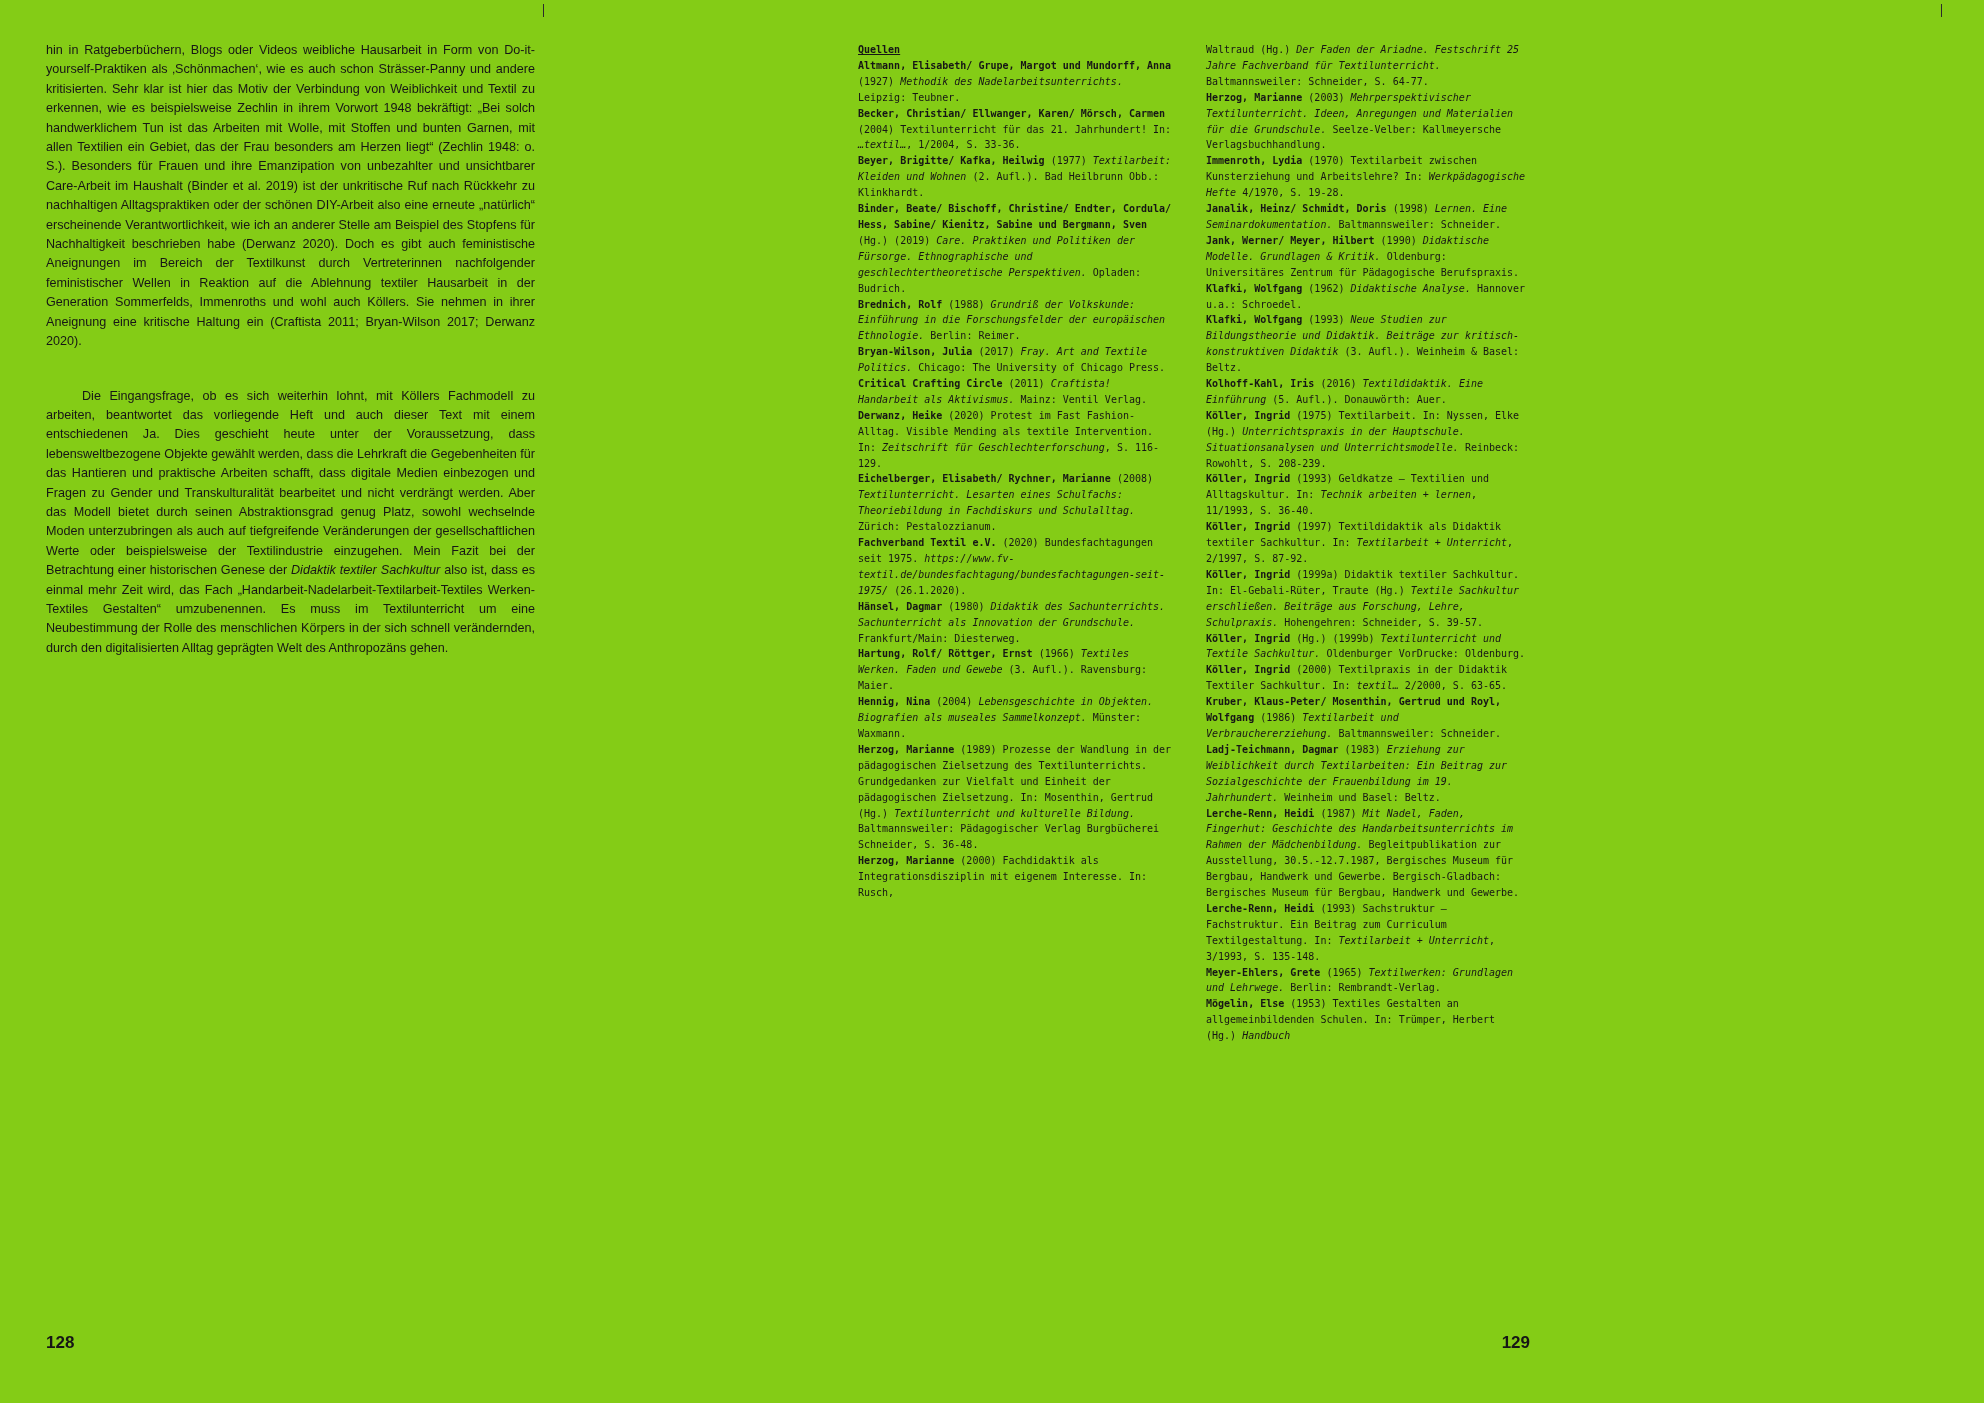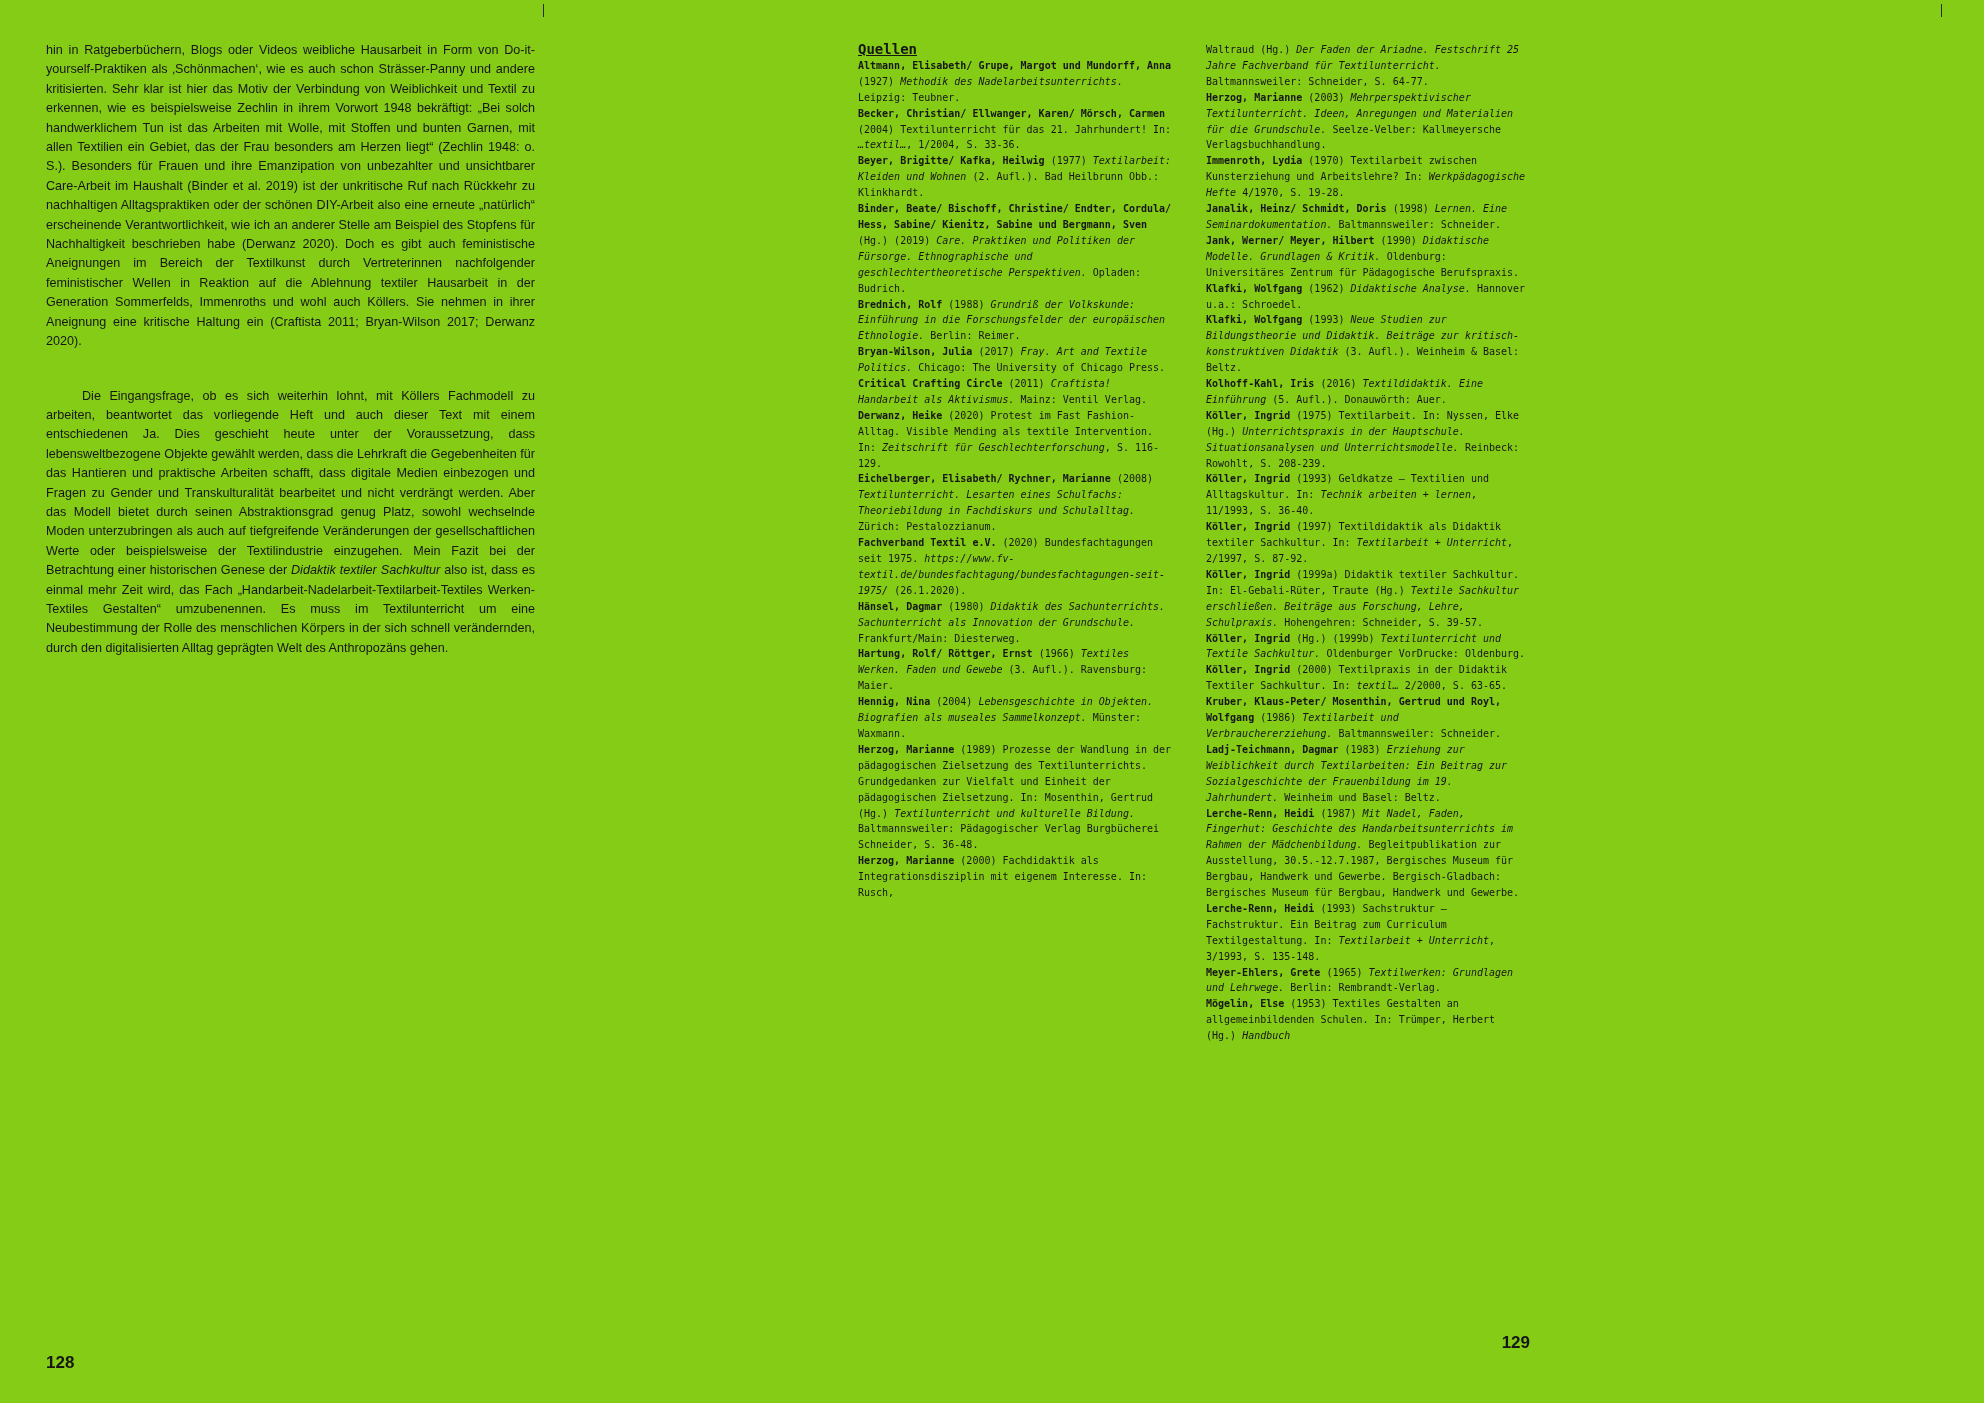--- a/index.html
+++ b/index.html
@@ -40,38 +40,38 @@
     position: absolute;
     font-family: "DejaVu Sans Mono", monospace;
     font-size: 10px;
     line-height: 15.9px;
     color: #161616;
   }
   .refs-col-1 { left: 858px;  top: 42px; width: 318px; }
   .refs-col-2 { left: 1206px; top: 42px; width: 324px; }
   .refs-heading {
     font-family: inherit;
-    font-size: 14px;
+    font-size: 10px;
     font-weight: bold;
     text-decoration: underline;
     line-height: 15.9px;
   }
   .ref-entry { margin: 0; overflow-wrap: break-word; }
   .seg-bold { font-weight: bold; }
   .seg-italic { font-style: italic; }
 
   .page-number {
     position: absolute;
     top: 1333px;
     font-family: "Liberation Sans", sans-serif;
     font-weight: bold;
     font-size: 17px;
     color: #161616;
   }
-  .page-number-left  { left: 46px; margin-top: 20px; }
+  .page-number-left  { left: 46px; }
   .page-number-right { left: 1206px; width: 324px; text-align: right; }
 </style>
 </head>
 <body>
 
 <div class="spread">
   <div class="crop-mark crop-left"></div>
   <div class="crop-mark crop-right"></div>
 
   <div class="body-col" id="body-paragraphs" lang="de">

